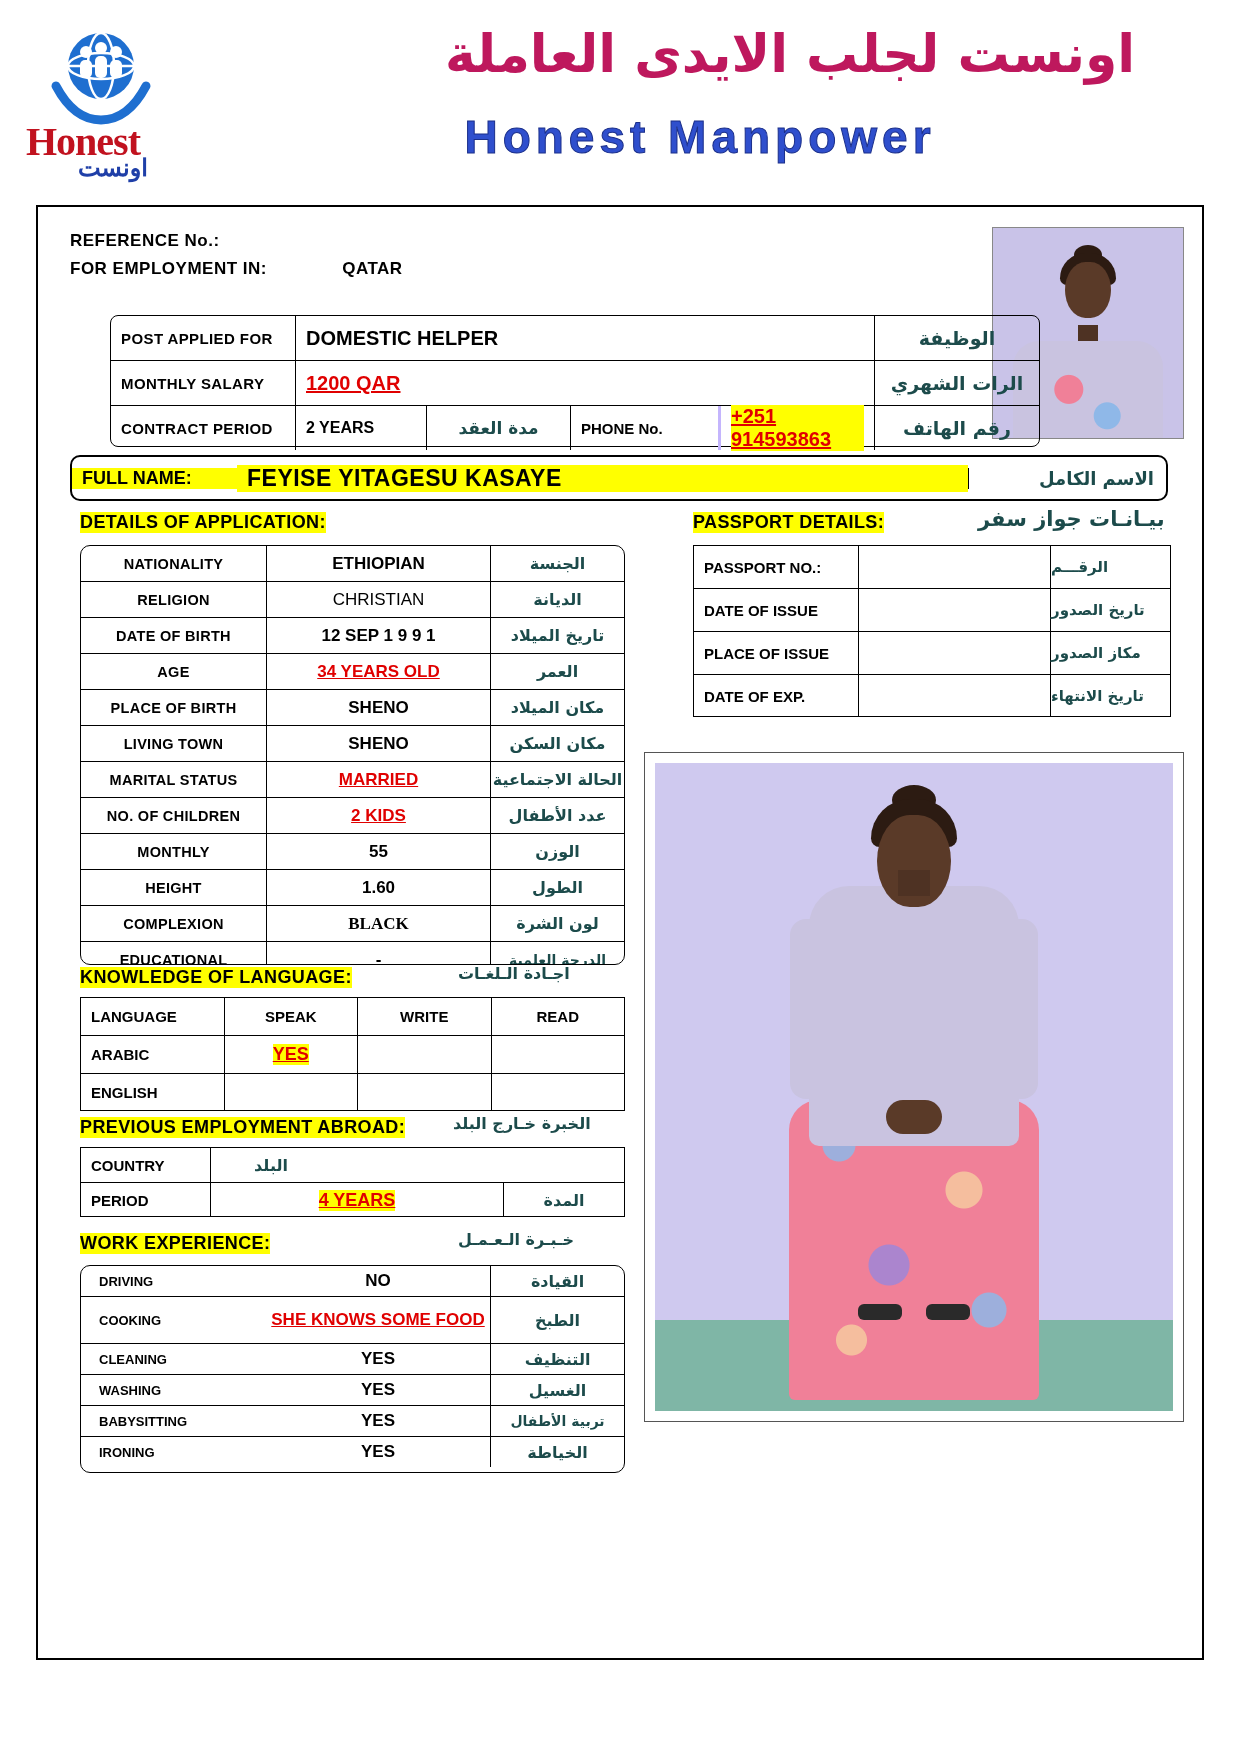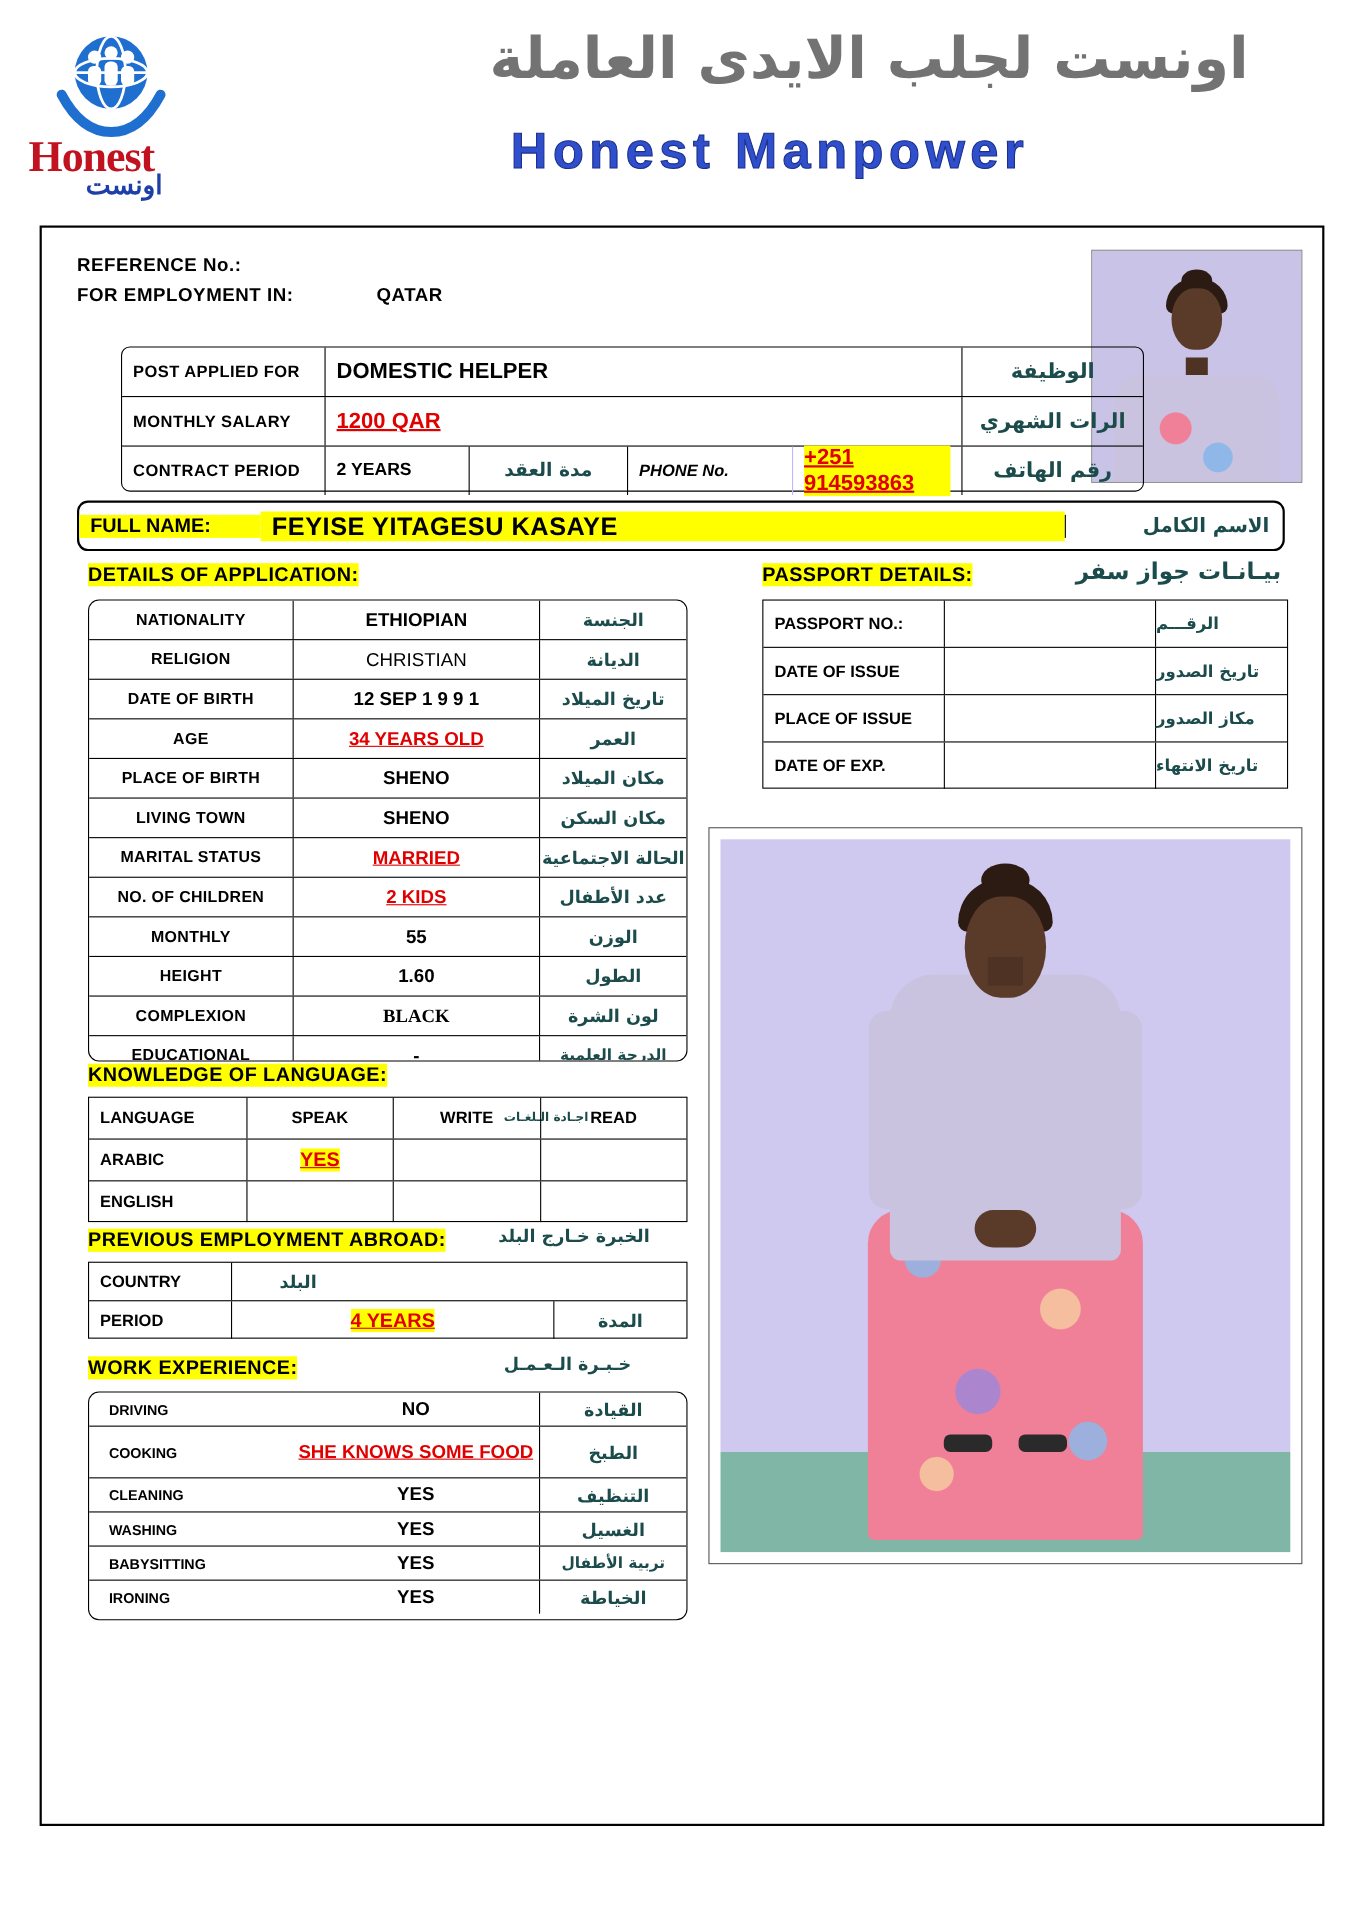--- a/index.html
+++ b/index.html
@@ -63,21 +63,21 @@
   .hdr-ar {
     position: absolute;
     left: 380px;
     top: 24px;
     width: 820px;
     text-align: center;
     direction: rtl;
     font-family: "DejaVu Sans", sans-serif;
     font-size: 52px;
     font-weight: bold;
-    color: #737373;
+    color: #be185d;
     letter-spacing: -2px;
   }
   .hdr-en {
     position: absolute;
     left: 200px;
     top: 110px;
     width: 1000px;
     text-align: center;
     font-family: "Liberation Sans", sans-serif;
     font-size: 46px;
@@ -311,21 +311,21 @@
       </div>
       <div class="r b">
         <div class="c c-lbl">MONTHLY SALARY</div>
         <div class="c c-val red">1200 QAR</div>
         <div class="c c-ar ar">الرات الشهري</div>
       </div>
       <div class="r">
         <div class="c c-lbl">CONTRACT PERIOD</div>
         <div class="c" style="width:130px;font-size:16px;font-weight:bold;">2 YEARS</div>
         <div class="c ar" style="width:145px;justify-content:center;font-size:17px;font-weight:bold;border-left:1px solid #000;border-right:1px solid #000;">مدة العقد</div>
-        <div class="c" style="width:150px;font-size:15px;font-weight:bold;border-right:1px solid #c4b5fd;font-style:italic;">PHONE No.</div>
+        <div class="c" style="width:150px;font-size:15px;font-weight:bold;border-right:3px solid #c4b5fd;">PHONE No.</div>
         <div class="c" style="flex:1;justify-content:center;">
           <span class="hl red" style="font-size:20px;">+251 914593863</span>
         </div>
         <div class="c c-ar ar">رقم الهاتف</div>
       </div>
     </div>
 
     <div class="fullname">
       <div class="lab hl">FULL NAME:</div>
       <div class="val hl">FEYISE YITAGESU  KASAYE</div>
@@ -432,21 +432,21 @@
         <div class="pp pp-hair"></div>
         <div class="pp pp-head"></div>
         <div class="pp pp-neck"></div>
         <div class="pp pp-hands"></div>
         <div class="pp pp-shoeL"></div>
         <div class="pp pp-shoeR"></div>
       </div>
     </div>
 
     <div class="sect-title hl" style="left:42px; top:760px;">KNOWLEDGE  OF LANGUAGE:</div>
-    <div class="sect-title ar" style="left:420px; top:757px; font-size:11px;margin-top:45px;">اجـادة الـلغـات</div>
+    <div class="sect-title ar" style="left:420px; top:757px; font-size:16px;">اجـادة الـلغـات</div>
 
     <div class="tlang">
       <div class="row">
         <div class="c">LANGUAGE</div>
         <div class="c ctr">SPEAK</div>
         <div class="c ctr">WRITE</div>
         <div class="c ctr">READ</div>
       </div>
       <div class="row">
         <div class="c">ARABIC</div>

